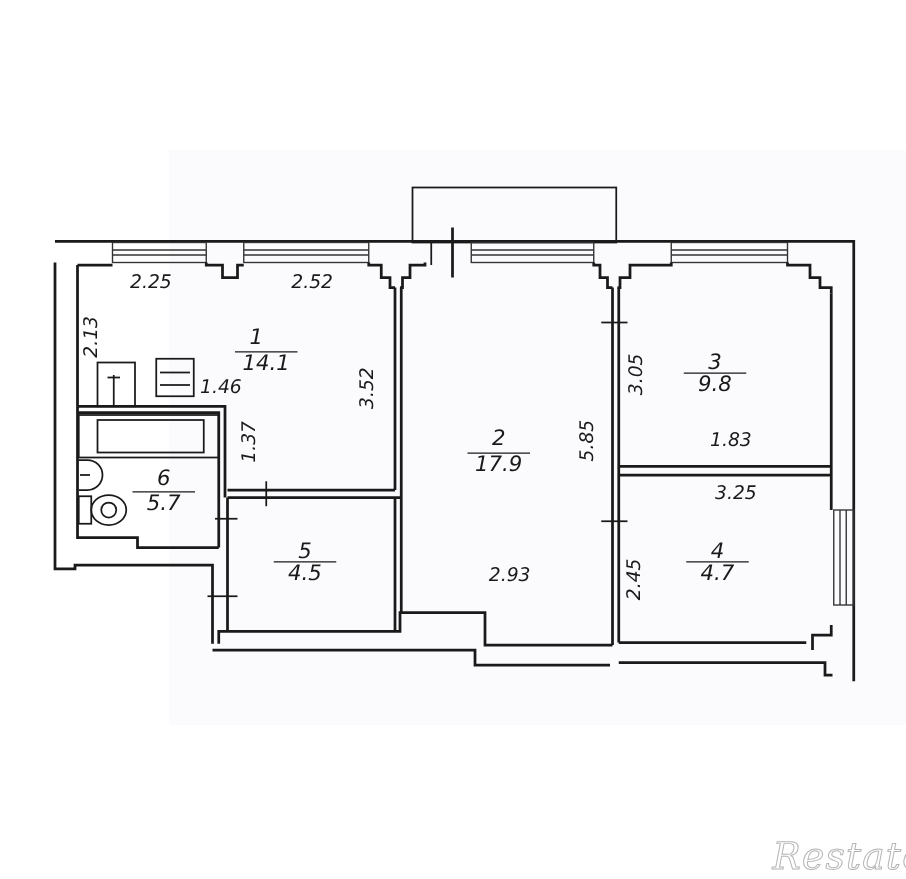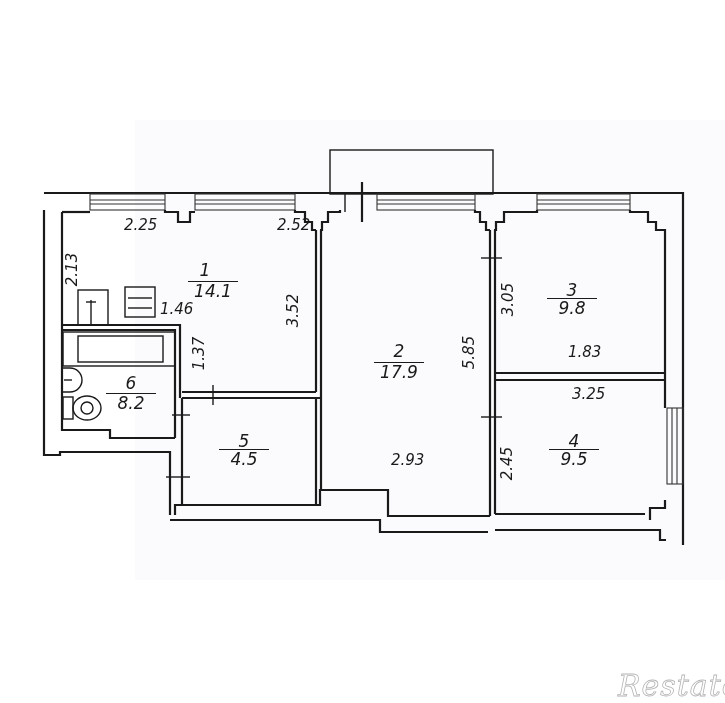--- a/index.html
+++ b/index.html
@@ -127,22 +127,22 @@
 
       <path class="wall-thin" d="M63,368 L70,368 A12,12 0 0 1 70,392 L63,392"></path>
       <line class="wall-thin" x1="64" y1="380" x2="72" y2="380"></line>
 
       <rect class="wall-thin" x="63" y="397" width="10" height="22"></rect>
       <ellipse class="wall-thin" cx="87" cy="408" rx="14" ry="12"></ellipse>
       <circle class="wall-thin" cx="87" cy="408" r="6"></circle>
     </g>
   </svg>
 
-  <div class="lbl dim" style="left:124px;top:218px;">2.25</div>
-  <div class="lbl dim" style="left:233px;top:218px;margin-left:44px;">2.52</div>
+  <div class="lbl dim" style="left:104px;top:218px;">2.25</div>
+  <div class="lbl dim" style="left:233px;top:218px;">2.52</div>
   <div class="lbl dim rot" style="left:56px;top:262px;">2.13</div>
   <div class="lbl dim" style="left:160px;top:302px;">1.46</div>
   <div class="lbl dim rot" style="left:277px;top:303px;">3.52</div>
   <div class="lbl dim rot" style="left:183px;top:346px;">1.37</div>
   <div class="lbl dim rot" style="left:453px;top:345px;">5.85</div>
   <div class="lbl dim rot" style="left:492px;top:292px;">3.05</div>
   <div class="lbl dim" style="left:568px;top:345px;">1.83</div>
   <div class="lbl dim" style="left:572px;top:387px;">3.25</div>
   <div class="lbl dim rot" style="left:491px;top:456px;">2.45</div>
   <div class="lbl dim" style="left:391px;top:453px;">2.93</div>
@@ -150,22 +150,22 @@
   <div class="lbl room-num" style="left:180px;top:262px;">1</div>
   <div class="lbl room-area" style="left:188px;top:281px;">14.1</div>
 
   <div class="lbl room-num" style="left:374px;top:343px;">2</div>
   <div class="lbl room-area" style="left:374px;top:362px;">17.9</div>
 
   <div class="lbl room-num" style="left:547px;top:282px;">3</div>
   <div class="lbl room-area" style="left:547px;top:298px;text-align:center;">9.8</div>
 
   <div class="lbl room-num" style="left:549px;top:433px;">4</div>
-  <div class="lbl room-area" style="left:549px;top:449px;">9.5</div>
+  <div class="lbl room-area" style="left:549px;top:449px;">4.7</div>
 
   <div class="lbl room-num" style="left:219px;top:433px;">5</div>
   <div class="lbl room-area" style="left:219px;top:449px;">4.5</div>
 
   <div class="lbl room-num" style="left:106px;top:375px;">6</div>
-  <div class="lbl room-area" style="left:106px;top:393px;">8.2</div>
+  <div class="lbl room-area" style="left:106px;top:393px;">5.7</div>
 
   <div class="watermark">Restate</div>
 </div>
 
 </body></html>

